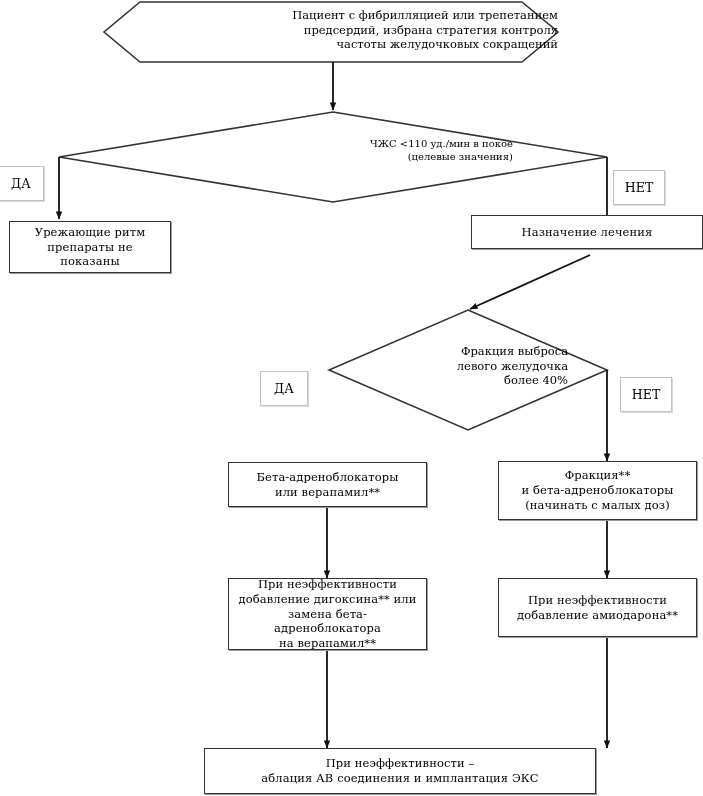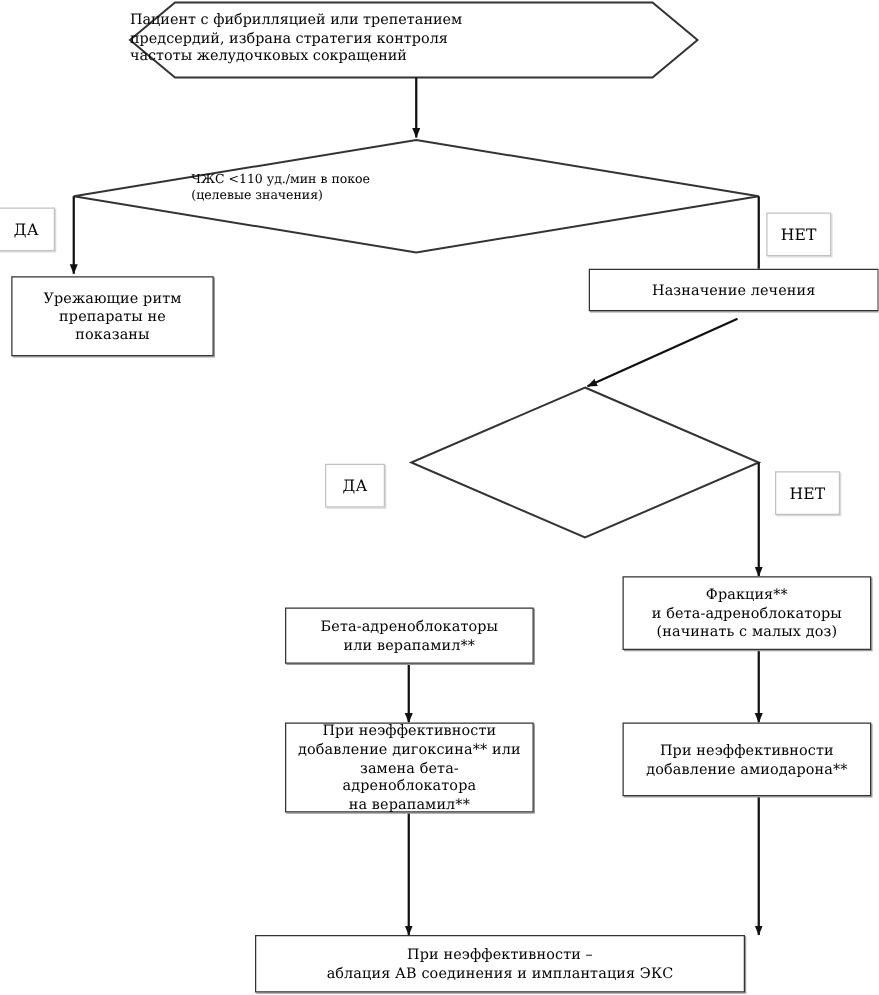--- a/index.html
+++ b/index.html
@@ -51,21 +51,21 @@
   #wires {
     position: absolute;
     left: 0;
     top: 0;
     width: 703px;
     height: 796px;
     pointer-events: none;
   }
   .shape-label {
     position: absolute;
-    text-align: left;
+    text-align: right;
     color: #000;
     line-height: 1.28;
     white-space: pre-line;
   }
 </style>
 </head>
 <body>
 
 <div id="canvas">
 
@@ -101,32 +101,35 @@
     <line x1="607" y1="637" x2="607" y2="748" stroke="#111111" stroke-width="1.8" marker-end="url(#arrow)"></line>
   </svg>
 
   <div class="shape-label" style="left:104px; top:8px; width:454px; font-size:11.5px;">Пациент с фибрилляцией или трепетанием
 предсердий, избрана стратегия контроля
 частоты желудочковых сокращений</div>
 
   <div class="shape-label" style="left:153px; top:138px; width:360px; font-size:10px;">ЧЖС &lt;110 уд./мин в покое
 (целевые значения)</div>
 
+  <div class="shape-label" style="left:368px; top:344px; width:200px; font-size:11.5px;">Фракция выброса
+левого желудочка
+более 40%</div>
 
-  <div class="node box" style="left:9px; top:221px; width:162px; height:64px; font-size:11.5px;">
+  <div class="node box" style="left:9px; top:221px; width:162px; height:52px; font-size:11.5px;">
     <span class="txt">Урежающие ритм
 препараты не
 показаны</span>
   </div>
 
   <div class="node box" style="left:471px; top:215px; width:232px; height:34px; font-size:11.5px;">
     <span class="txt">Назначение лечения</span>
   </div>
 
-  <div class="node box" style="left:228px; top:486px; width:199px; height:45px; font-size:11.5px;">
+  <div class="node box" style="left:228px; top:462px; width:199px; height:45px; font-size:11.5px;">
     <span class="txt">Бета-адреноблокаторы
 или верапамил**</span>
   </div>
 
   <div class="node box" style="left:498px; top:461px; width:199px; height:59px; font-size:11.5px;">
     <span class="txt">Фракция**
 и бета-адреноблокаторы
 (начинать с малых доз)</span>
   </div>
 

